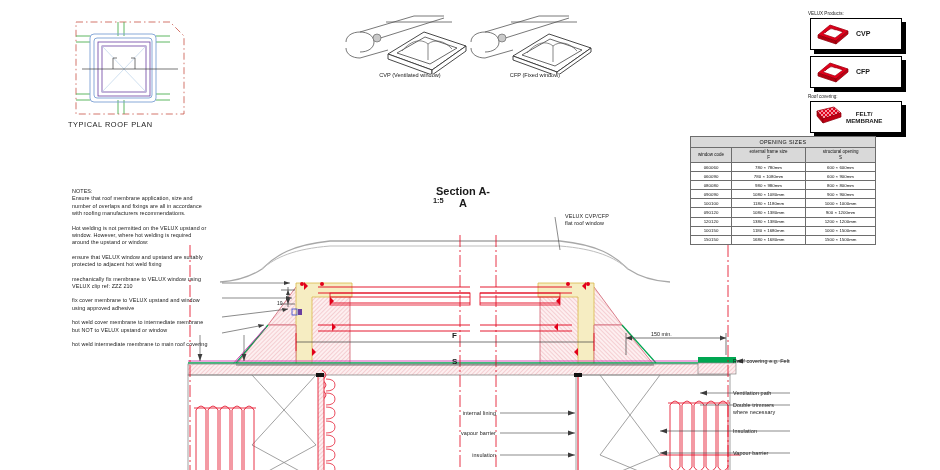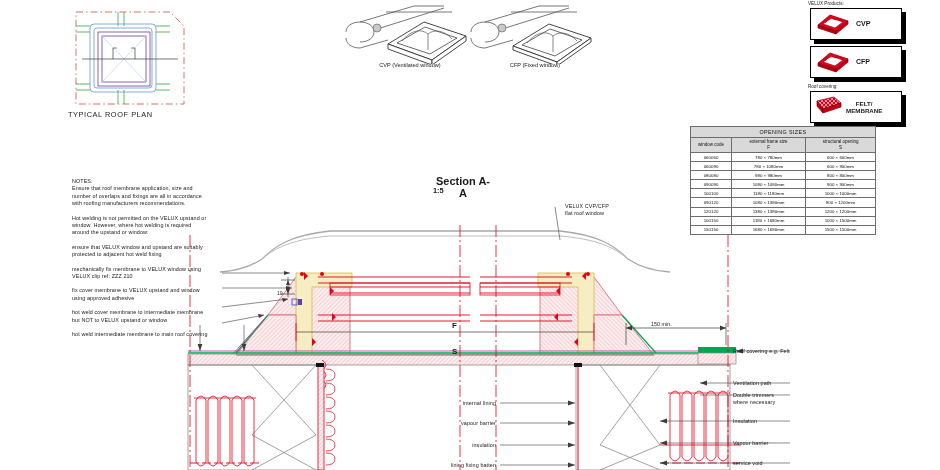--- a/index.html
+++ b/index.html
@@ -1,19 +1,19 @@
 <!DOCTYPE html>
 <html><head>
 <meta charset="utf-8">
 <style>
   html,body{margin:0;padding:0;background:#ffffff;}
   body{width:940px;height:470px;position:relative;overflow:hidden;
        font-family:"Liberation Sans",sans-serif;color:#1a1a1a;}
   .abs{position:absolute;}
-  .nosel{user-select:none;}
+  .nosel{user-select:none;margin-top:10px;}
 
   
   .t{font-size:5.4px;line-height:7.4px;letter-spacing:.1px;white-space:pre;}
 
   
   #roof-plan{left:60px;top:4px;width:180px;height:135px;}
   #roof-plan svg{display:block;}
   .plan-title{left:68px;top:110px;font-size:7.4px;letter-spacing:.55px;}
 
   

